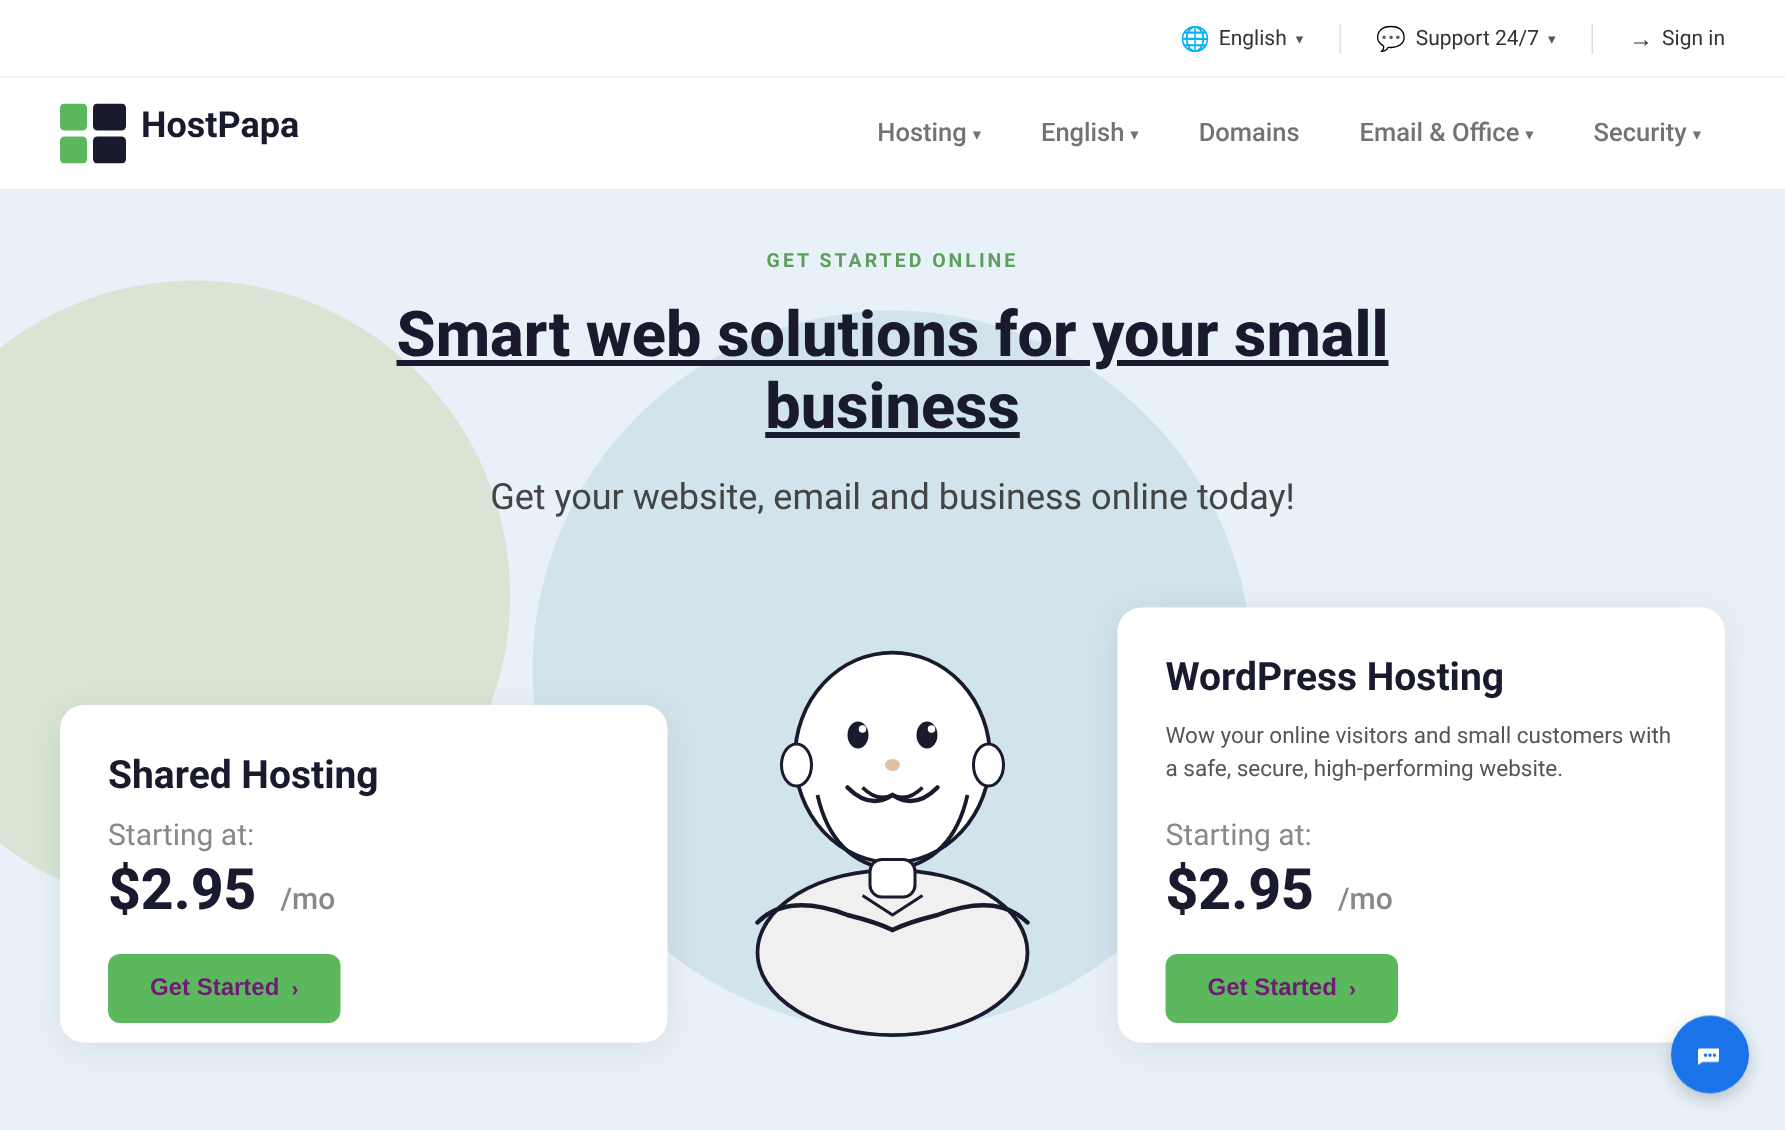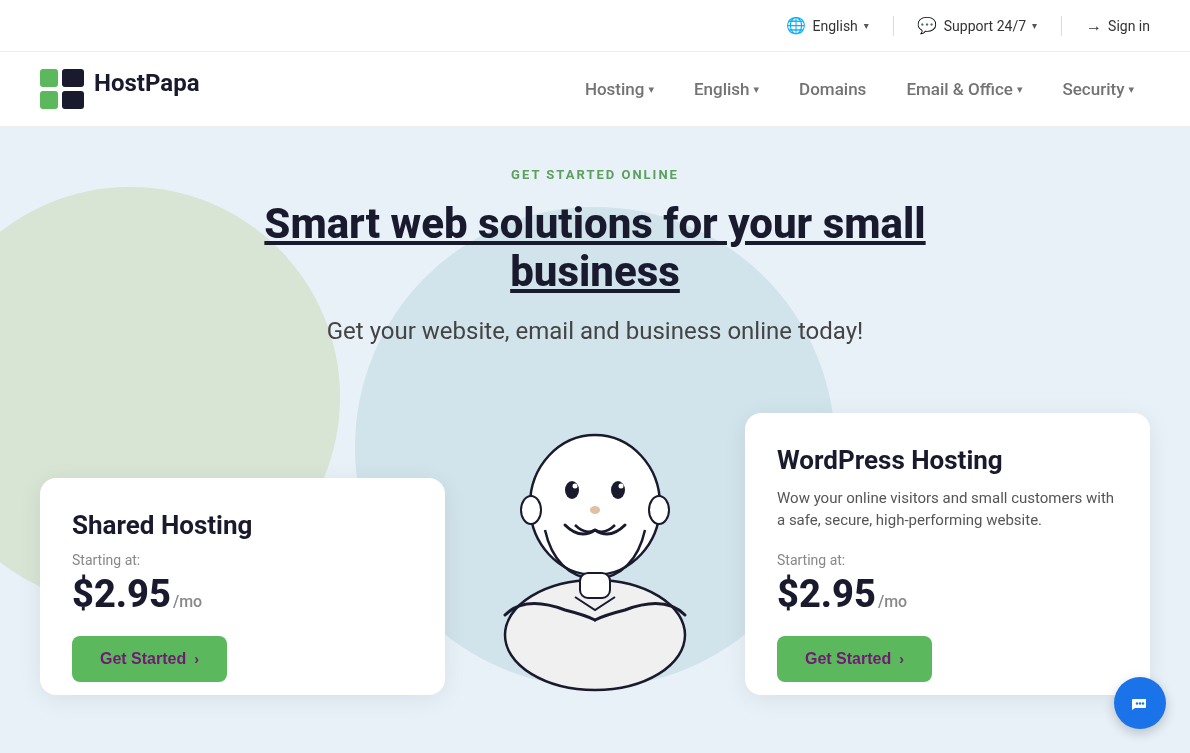--- a/index.html
+++ b/index.html
@@ -179,37 +179,37 @@
       color: #1a1a2e;
       margin-bottom: 12px;
     }
     .card-desc {
       font-size: 15px;
       color: #555;
       line-height: 1.5;
       margin-bottom: 20px;
     }
     .card-starting {
-      font-size: 14px;
+      font-size: 20px;
       color: #888;
       margin-bottom: 4px;
     }
     .card-price {
       display: flex;
       align-items: baseline;
-      gap: 2px;
+      gap: 16px;
       margin-bottom: 20px;
     }
     .price-dollar {
       font-size: 38px;
       font-weight: 800;
       color: #1a1a2e;
     }
     .price-mo {
-      font-size: 16px;
+      font-size: 20px;
       color: #888;
       font-weight: 500;
     }
     .btn-green {
       display: inline-flex;
       align-items: center;
       gap: 8px;
       background: #5cb85c;
       color: #701a75;
       font-size: 16px;

